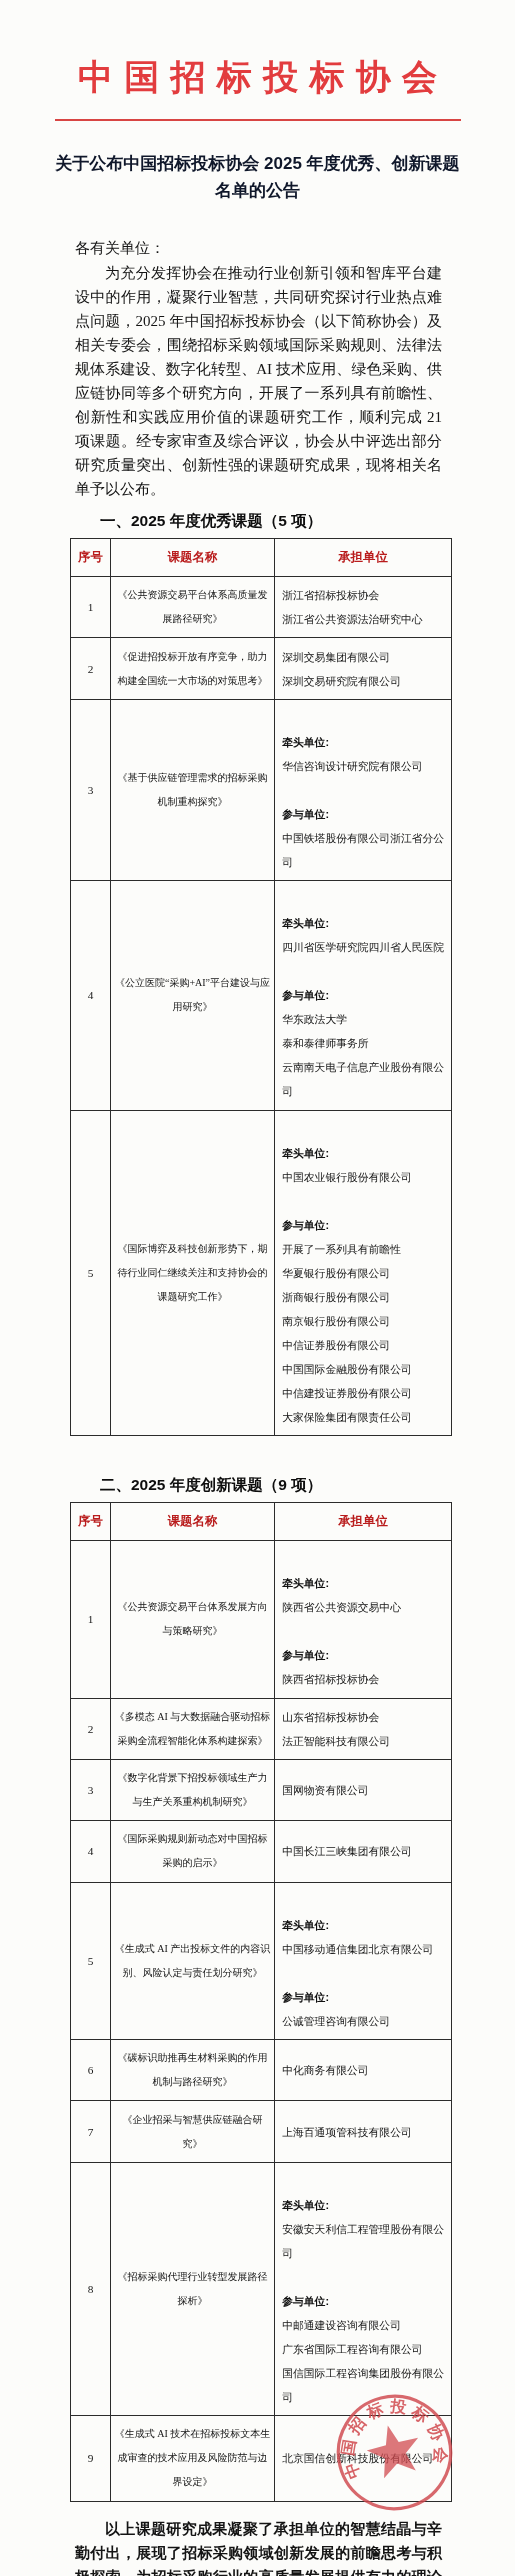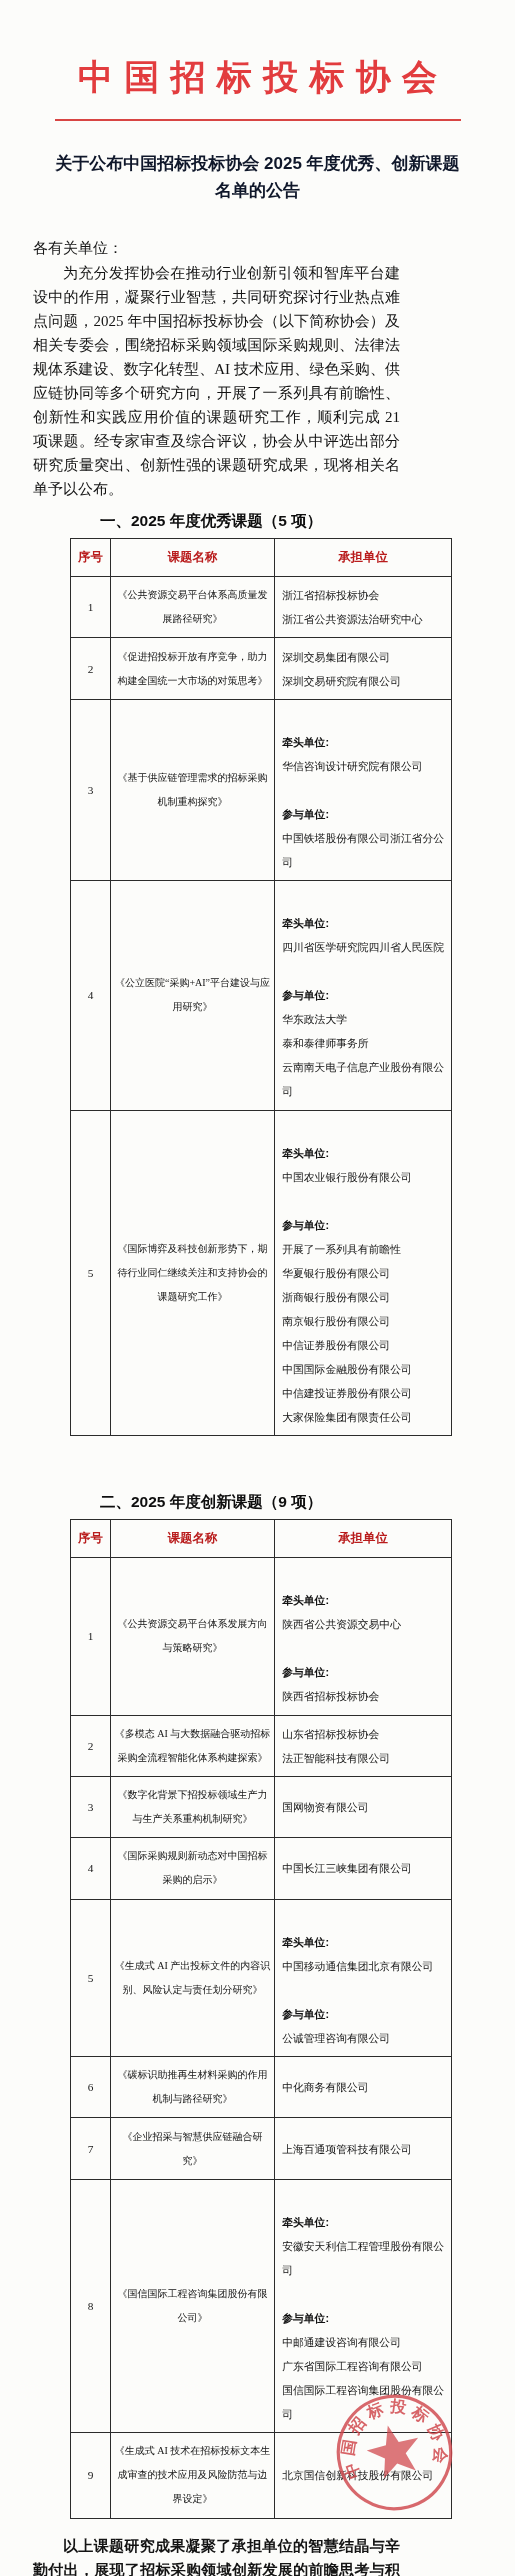--- a/index.html
+++ b/index.html
@@ -16,34 +16,34 @@
     font-size:35px; line-height:41px; letter-spacing:11.3px; text-indent:11.3px;
     color:#e23c3e;
   }
   .red-line { width:406px; height:2.1px; margin:20.6px auto 0; background:#d84543; }
   .doc-title {
     margin-top:29px; text-align:center;
     font-family:"Liberation Sans","DejaVu Sans",sans-serif; font-weight:700;
     font-size:17px; line-height:27px; color:#0f172a;
   }
   
-  .content { width:367px; margin-left:33px; }
+  .content { width:367px; margin-left:75px; }
   .salutation { margin-top:32px; font-size:15px; line-height:24px; }
   .para {
     margin:0; font-size:15px; line-height:24px; text-align:justify;
     text-indent:2em; color:#141414;
   }
   .intro { margin-top:1px; }
   
   .section-heading {
     margin:7.2px 0 0 100px;
     font-family:"Liberation Sans","DejaVu Sans",sans-serif; font-weight:700;
     font-size:15.5px; line-height:25px; color:#0e0e0e;
   }
-  .sec-2 .section-heading { margin-top:53px; }
+  .sec-2 .section-heading { margin-top:36px; }
   table.topics {
     border-collapse:collapse; table-layout:fixed;
     width:381px; margin:5.2px 0 0 70px;
     border:1.5px solid #2b2b2b;
   }
   table.topics th, table.topics td {
     border:1px solid #2b2b2b; vertical-align:middle;
   }
   table.topics th {
     height:35px; font-family:"Liberation Sans","DejaVu Sans",sans-serif;
@@ -229,21 +229,21 @@
           </tr>
           <tr>
             <td class="c-no">7</td>
             <td class="c-topic">《企业招采与智慧供应链融合研究》</td>
             <td class="c-units">
               <div class="u-line">上海百通项管科技有限公司</div>
             </td>
           </tr>
           <tr>
             <td class="c-no">8</td>
-            <td class="c-topic">《国信国际工程咨询集团股份有限公司》</td>
+            <td class="c-topic">《招标采购代理行业转型发展路径探析》</td>
             <td class="c-units">
               <div class="u-label">牵头单位:</div>
               <div class="u-line">安徽安天利信工程管理股份有限公司</div>
               <div class="u-label">参与单位:</div>
               <div class="u-line">中邮通建设咨询有限公司</div>
               <div class="u-line">广东省国际工程咨询有限公司</div>
               <div class="u-line">国信国际工程咨询集团股份有限公司</div>
             </td>
           </tr>
           <tr>

